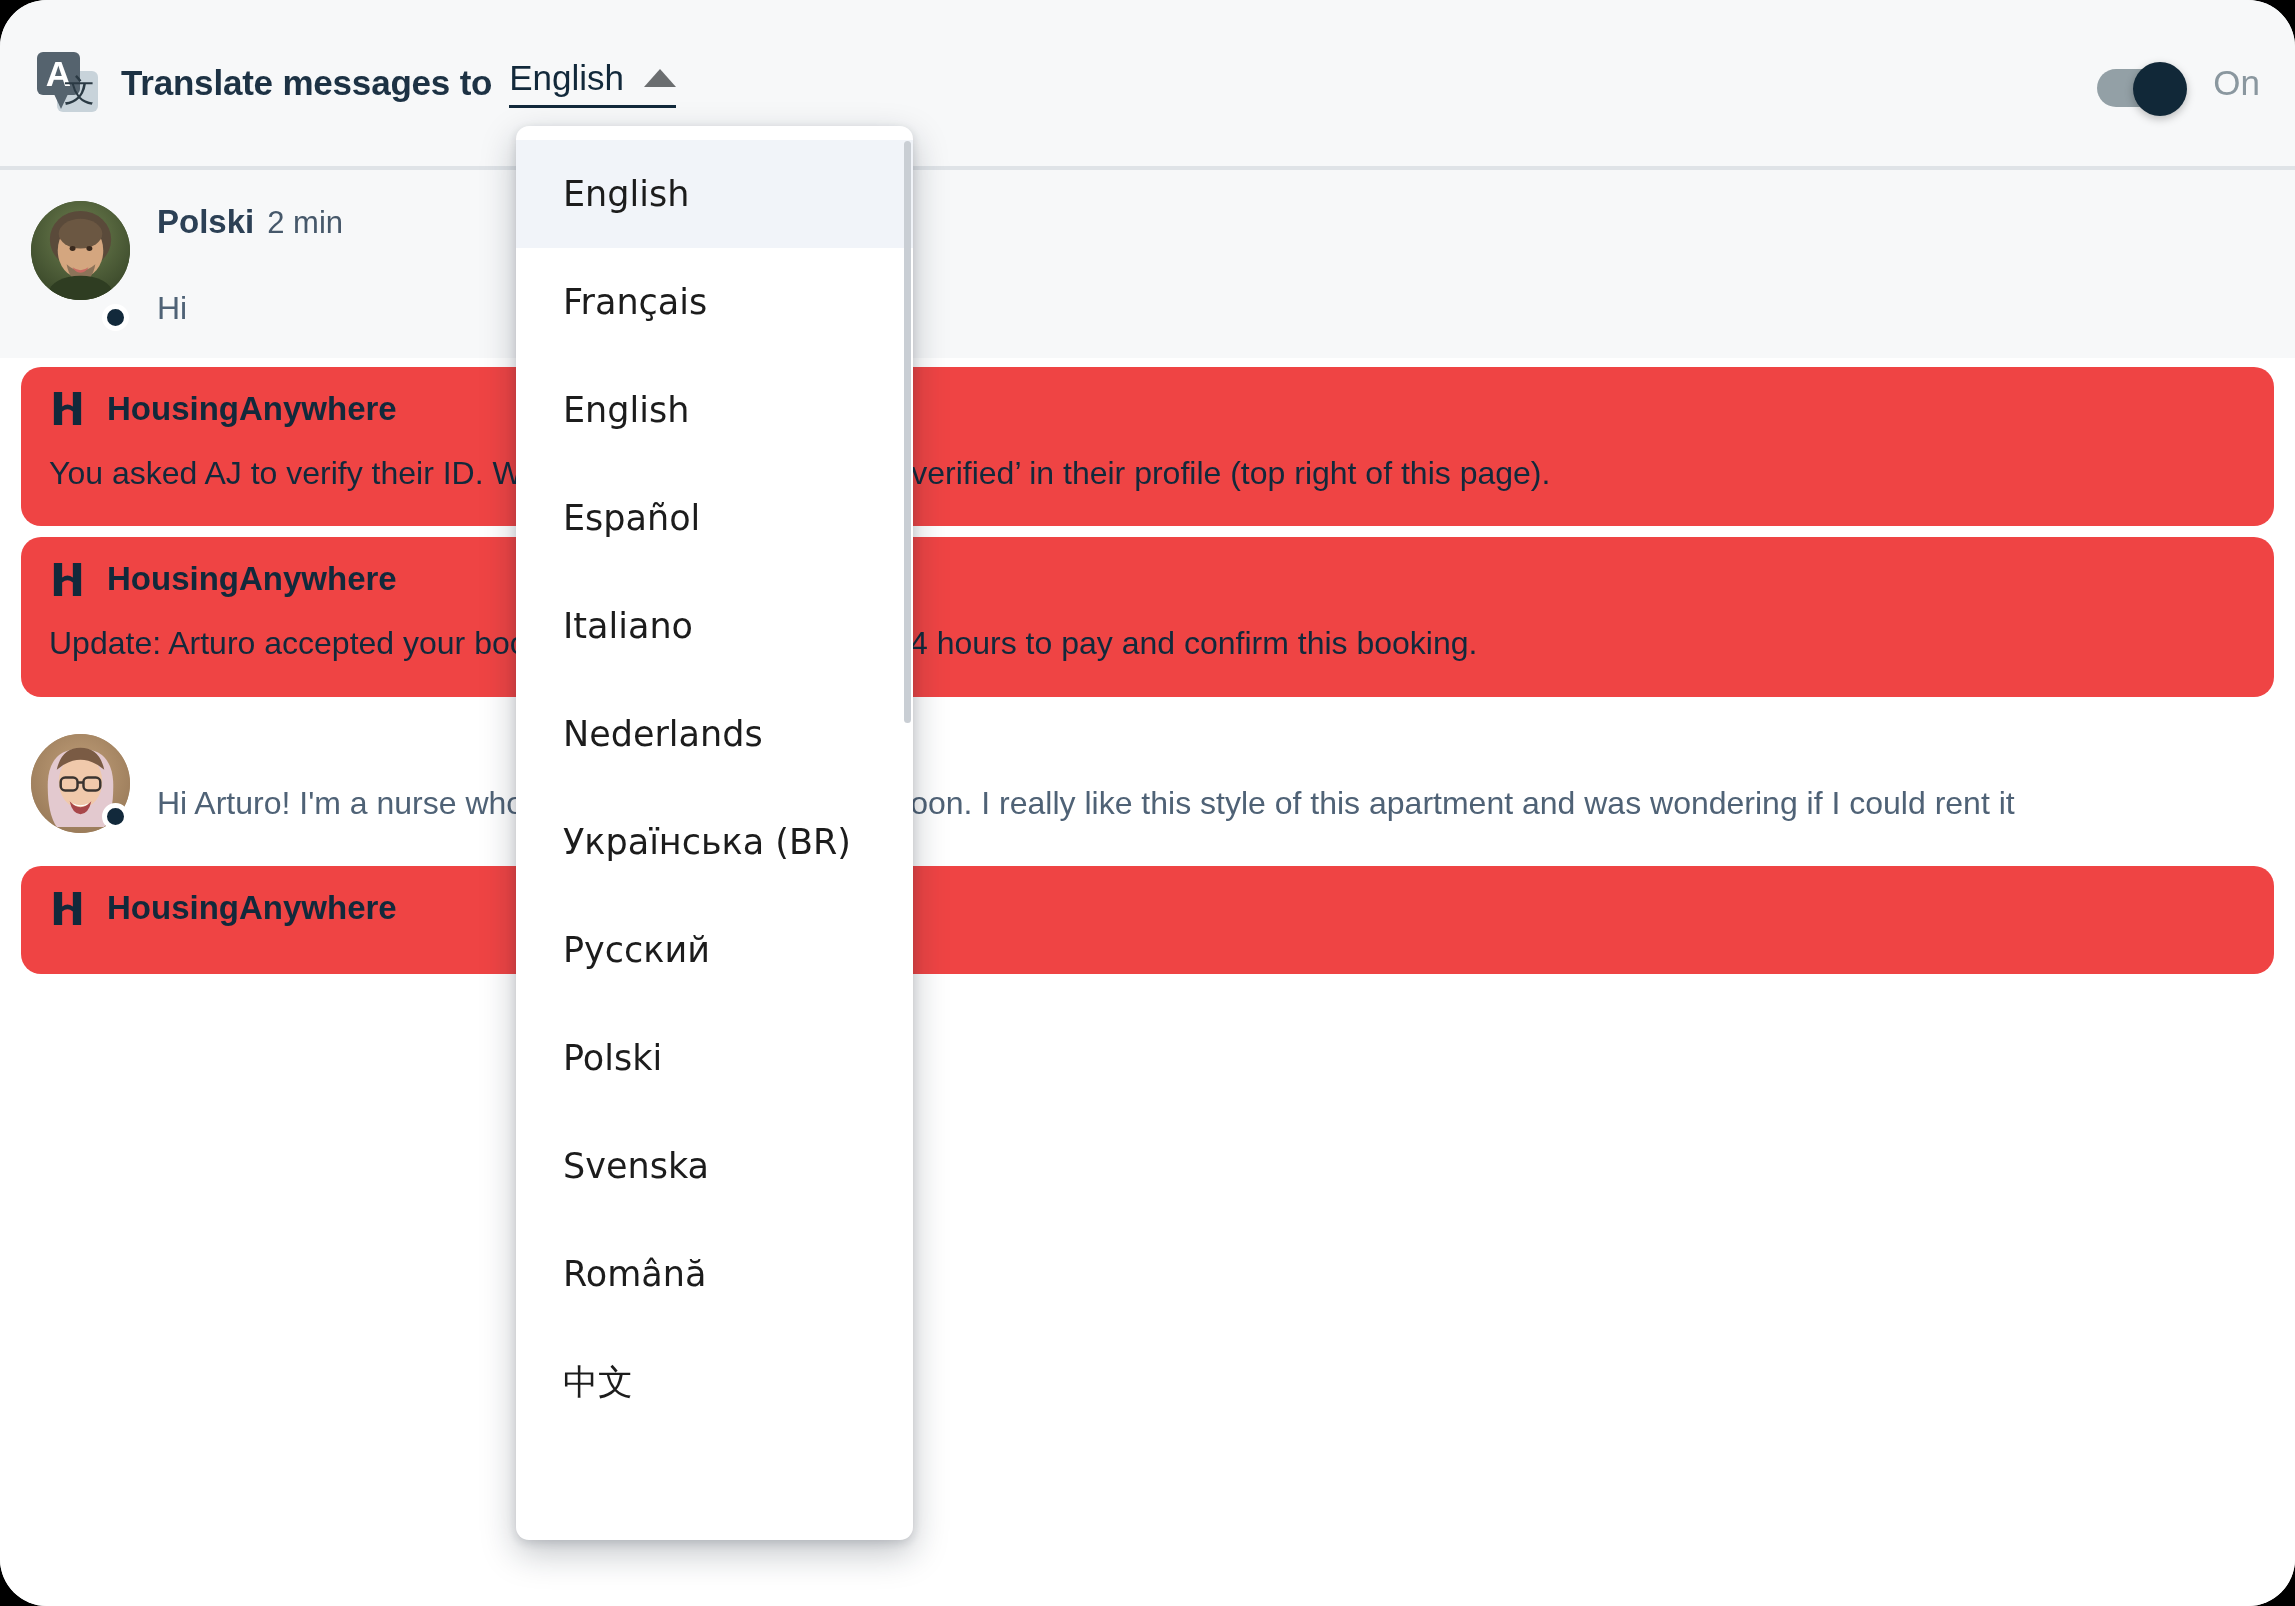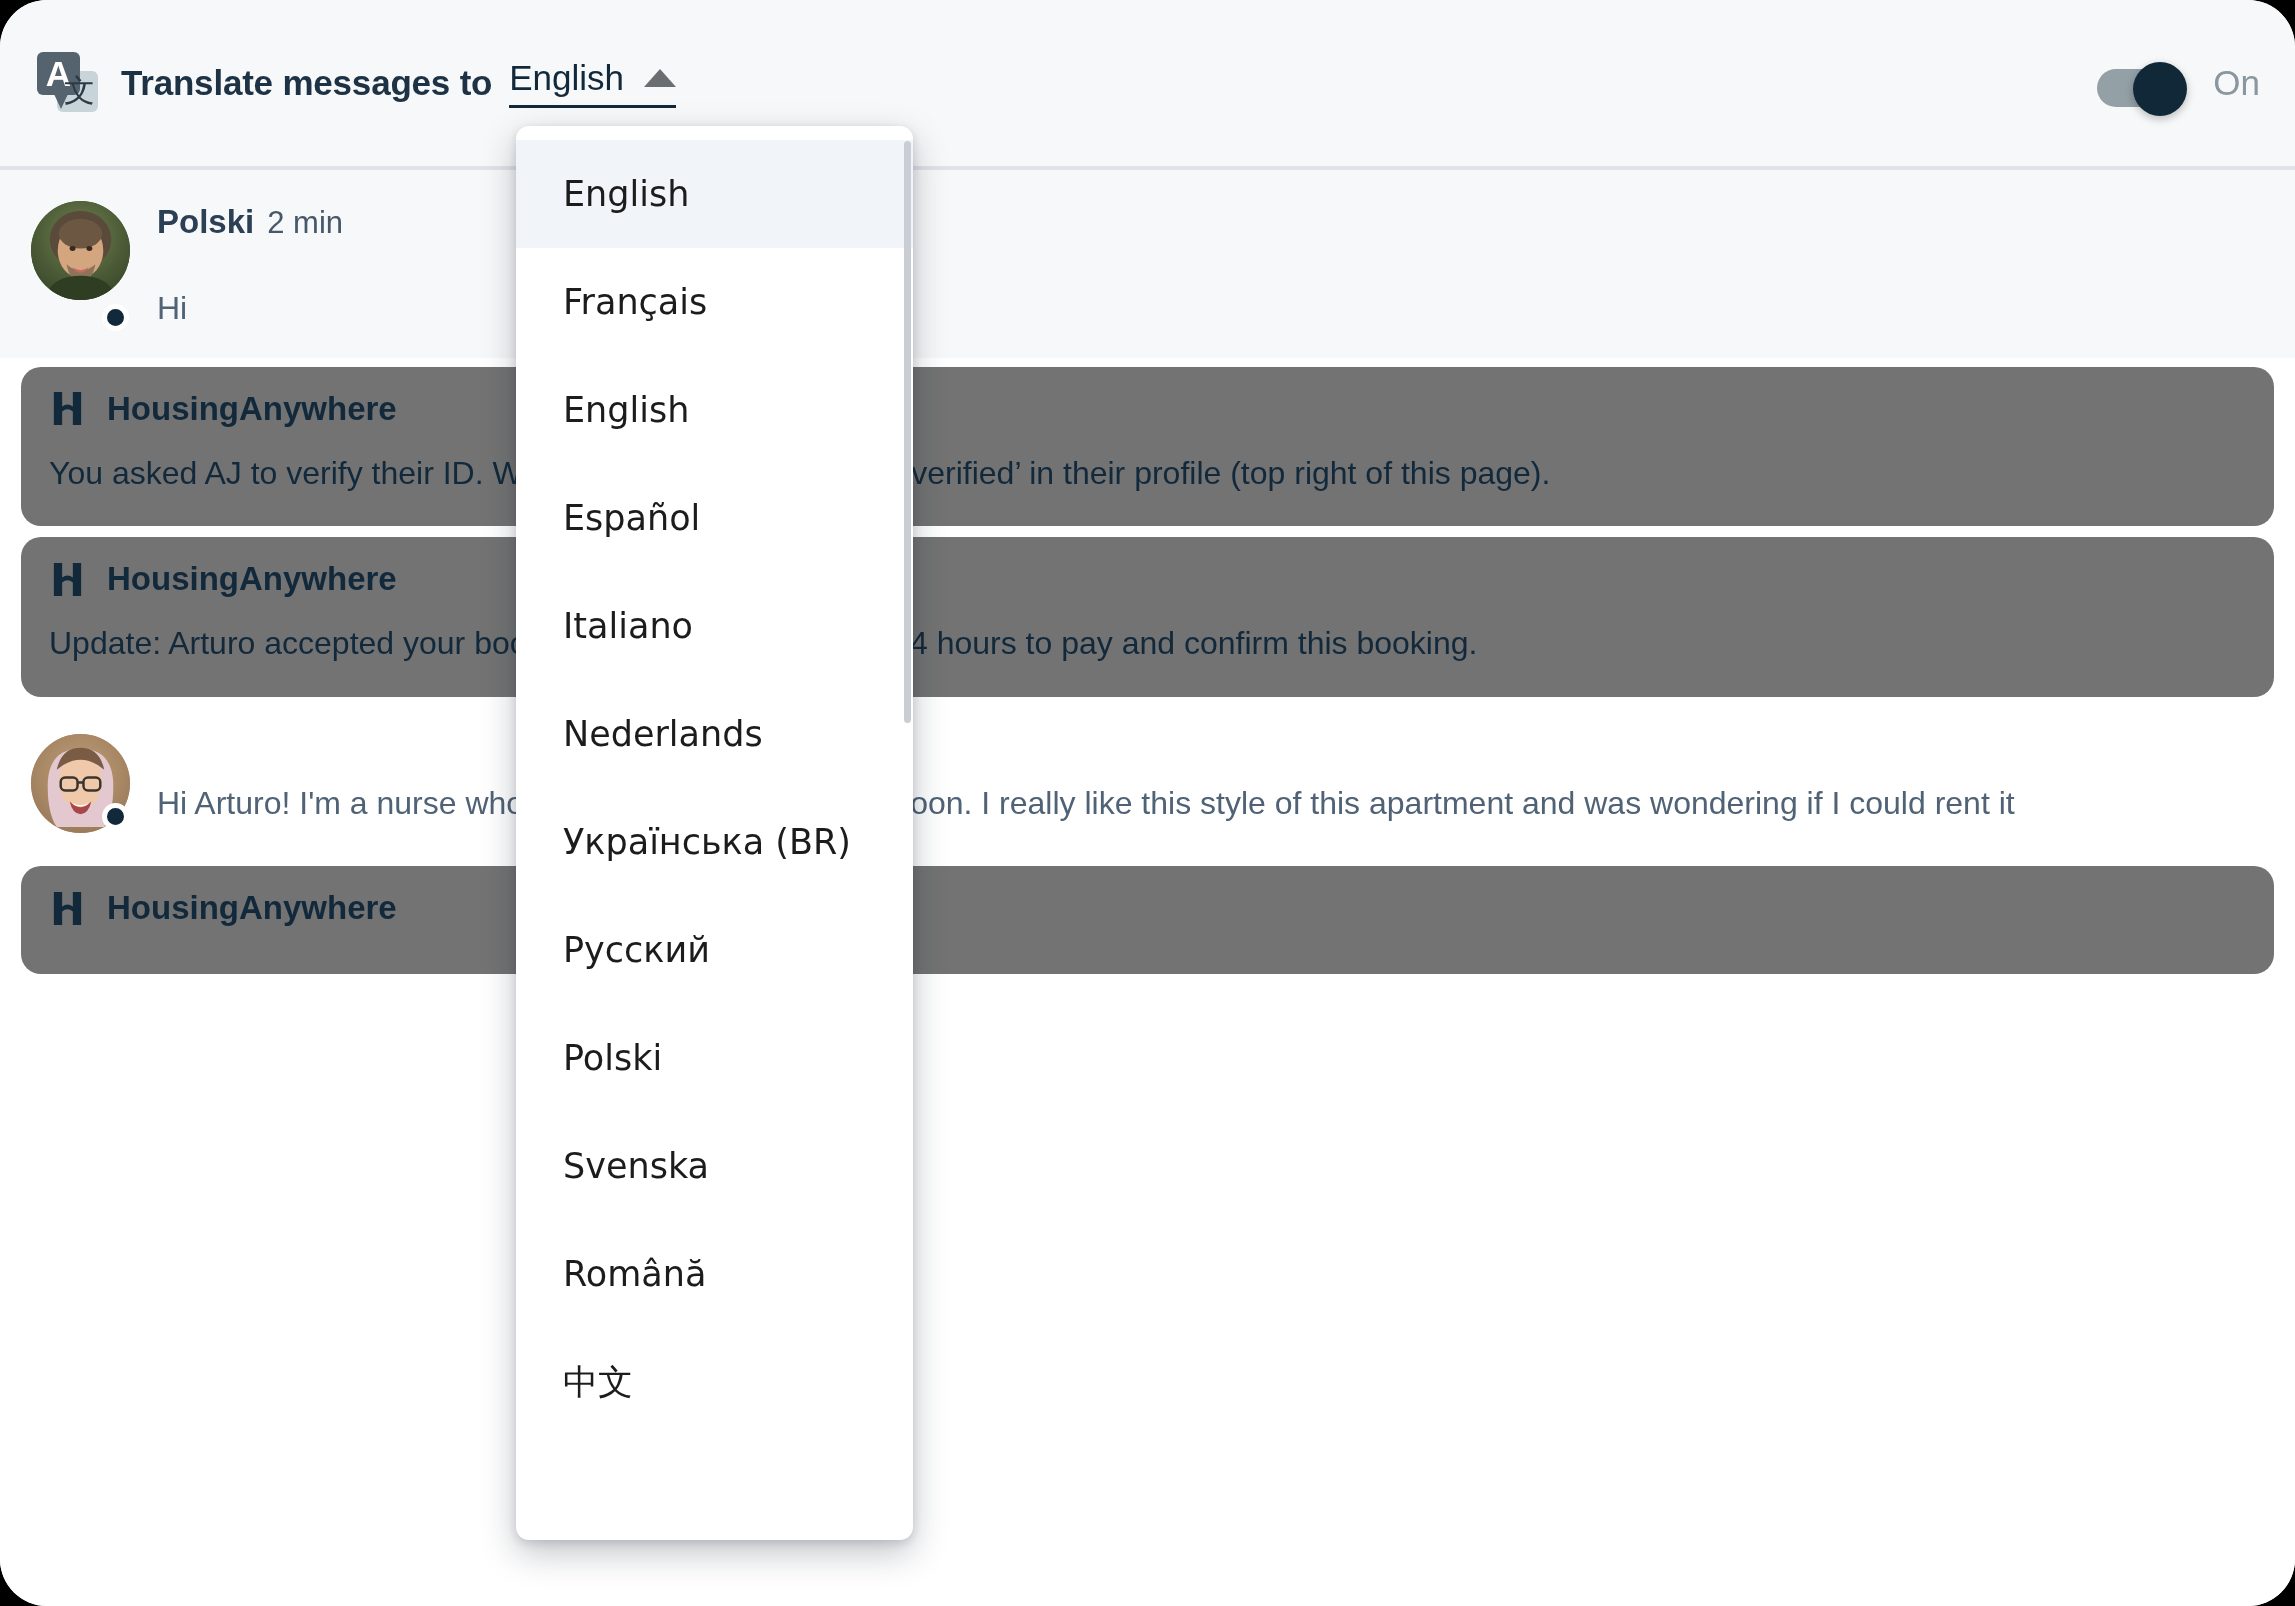--- a/index.html
+++ b/index.html
@@ -133,21 +133,21 @@
   }
   .msg-author { font-size: 33px; font-weight: bold; color: #2c4055; }
   .msg-time { font-size: 31px; color: #46586a; }
   .msg-text {
     font-size: 32px; line-height: 1.55; color: #4f6276; margin-top: 43px;
   }
 
   
   .sys-card {
     margin: 9px 21px 11px 21px;
-    background: #737373;
+    background: #ef4444;
     border-radius: 20px;
     padding: 23px 28px 27px 28px;
   }
   .sys-head {
     display: flex; align-items: center; gap: 21px;
     margin-bottom: 20px;
   }
   .ha-logo { width: 37px; height: 37px; flex: 0 0 auto; }
   .sys-name {
     font-size: 33px; font-weight: bold; color: #12293b;

